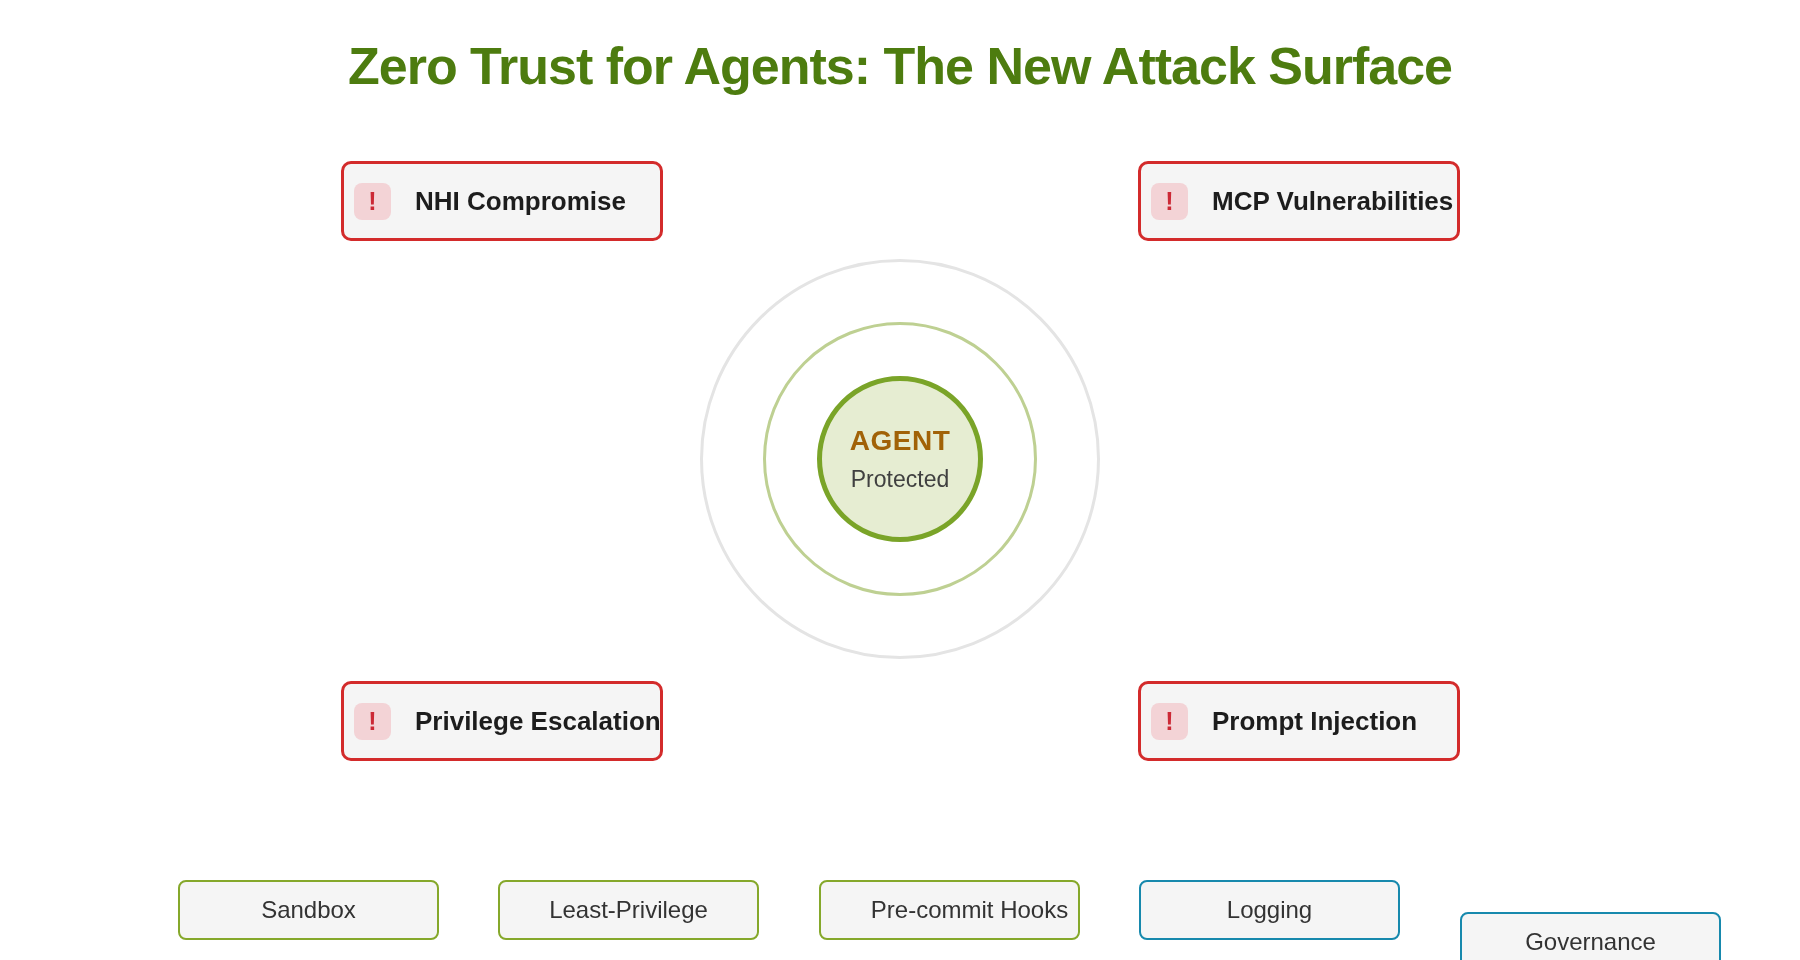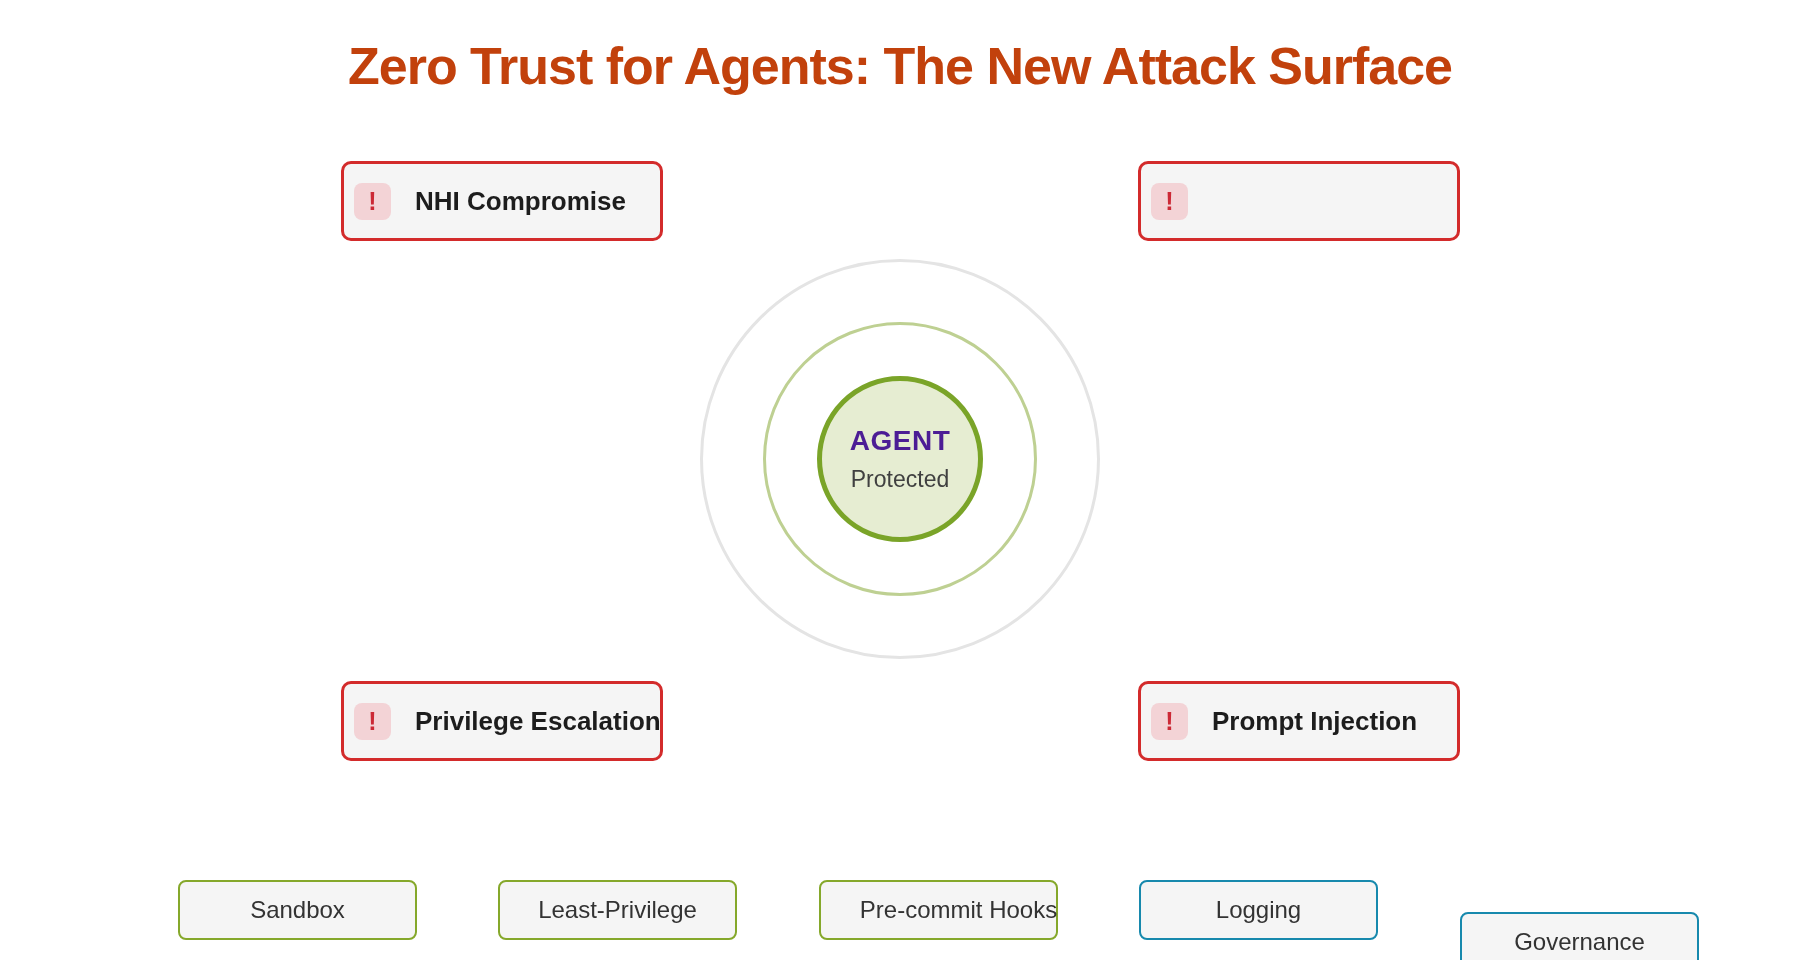--- a/index.html
+++ b/index.html
@@ -17,21 +17,21 @@
   }
   .title {
     position: absolute;
     left: 0;
     top: 36px;
     width: 1800px;
     text-align: center;
     font-size: 52px;
     font-weight: 800;
     letter-spacing: -1px;
-    color: #c2410c;
+    color: #4d7c0f;
   }
   .threat-box {
     position: absolute;
     width: 322px;
     height: 80px;
     box-sizing: border-box;
     background: #f5f5f5;
     border: 3px solid #d32b2b;
     border-radius: 10px;
     display: flex;
@@ -84,34 +84,34 @@
     border: 5px solid #7aa428;
     background: #e6edd2;
     display: flex;
     flex-direction: column;
     align-items: center;
     justify-content: center;
   }
   .agent-label {
     font-size: 28px;
     font-weight: 800;
-    color: #4c1d95;
+    color: #a16207;
     letter-spacing: 0.5px;
   }
   .agent-status {
     margin-top: 9px;
     font-size: 23px;
     font-weight: 400;
     color: #404040;
   }
 
   .defense-box {
     position: absolute;
     top: 880px;
-    width: 239px;
+    width: 261px;
     height: 60px;
     box-sizing: border-box;
     background: #f5f5f5;
     border-radius: 8px;
     display: flex;
     align-items: center;
     justify-content: center;
     font-size: 24px;
     color: #333333;
     white-space: nowrap;
@@ -131,20 +131,21 @@
 
   <div class="title">Zero Trust for Agents: The New Attack Surface</div>
 
   <div class="threat-box pos-nhi">
     <div class="threat-icon">!</div>
     <div class="threat-label">NHI Compromise</div>
   </div>
 
   <div class="threat-box pos-mcp">
     <div class="threat-icon">!</div>
+    <div class="threat-label">MCP Vulnerabilities</div>
   </div>
 
   <div class="threat-box pos-pe">
     <div class="threat-icon">!</div>
     <div class="threat-label">Privilege Escalation</div>
   </div>
 
   <div class="threat-box pos-pi">
     <div class="threat-icon">!</div>
     <div class="threat-label">Prompt Injection</div>

